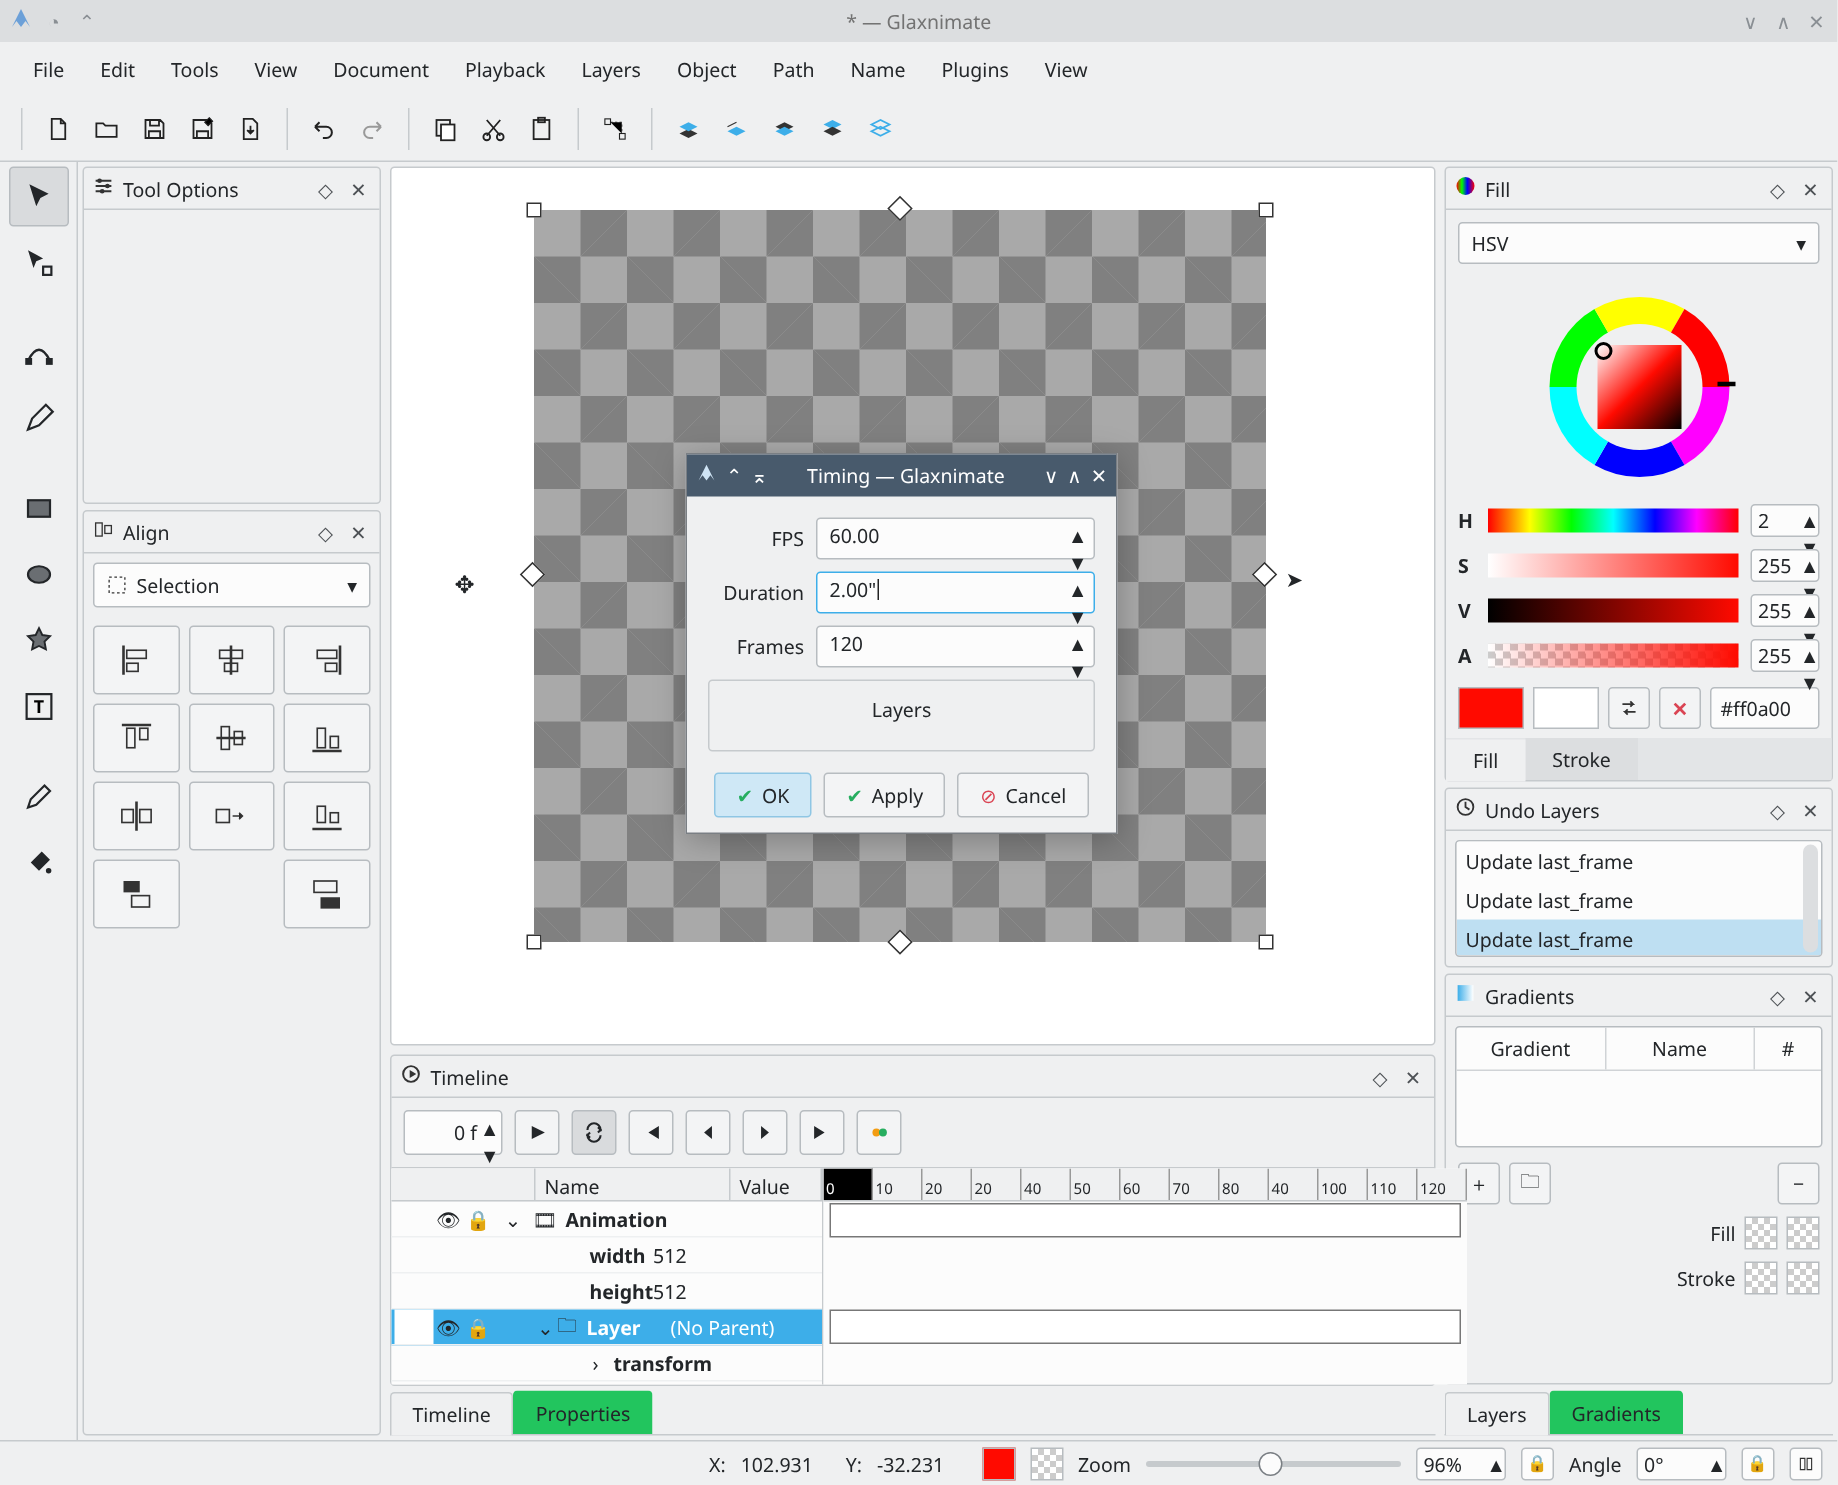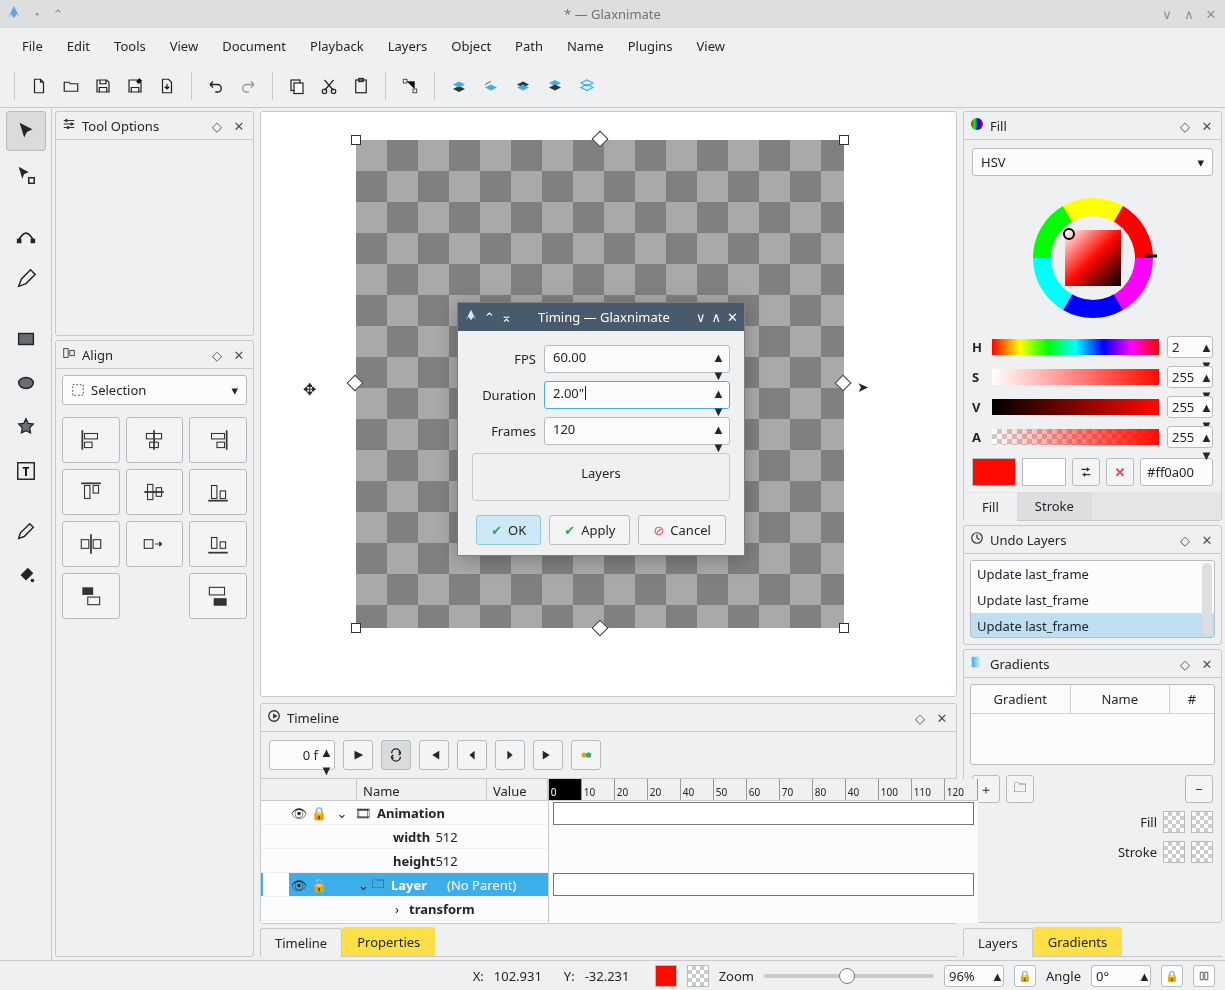--- a/index.html
+++ b/index.html
@@ -58,21 +58,21 @@
 .slider-row .num .ar{position:absolute;right:2px;top:1px;bottom:1px;width:10px;display:flex;flex-direction:column;justify-content:space-between;font-size:7px;color:#666}
 .hsv-select{margin:8px;height:28px;background:#fcfcfc;border:1px solid #b7bcc0;border-radius:3px;display:flex;align-items:center;justify-content:space-between;padding:0 8px}
 .wheel{margin:4px auto;width:140px;height:140px;position:relative}
 .swatch-row{display:flex;align-items:center;gap:6px;margin:6px 8px}
 .swatch{width:44px;height:28px;border:1px solid #b7bcc0}
 .hex-input{flex:1;height:28px;background:#fcfcfc;border:1px solid #b7bcc0;border-radius:3px;padding:0 6px;display:flex;align-items:center}
 .mini-btn{width:28px;height:28px;background:#f3f4f5;border:1px solid #b7bcc0;border-radius:3px;display:flex;align-items:center;justify-content:center}
 .bottom-tabs{display:flex;border-bottom:1px solid #c6cacd}
 .tab{padding:5px 14px;border:1px solid transparent;border-bottom:none;border-radius:3px 3px 0 0}
 .tab.active{background:#eff0f1;border-color:#c6cacd;position:relative;top:1px}
-.tab.inactive{background:#fde047}
+.tab.inactive{background:#22c55e}
 .tabstrip{display:flex;background:#e3e5e7;height:28px}
 .tabstrip .tab{border:none;border-radius:0;padding:5px 18px}
 .tabstrip .tab.active{background:#eff0f1}
 .tabstrip .tab.inactive{background:#dcdee0}
 .undo-list{background:#fcfcfc;border:1px solid #b7bcc0;margin:6px;border-radius:3px;overflow:auto;position:relative;height:78px}
 .undo-item{padding:4px 6px}
 .undo-item.sel{background:#bedff2}
 .grad-table{background:#fcfcfc;border:1px solid #b7bcc0;margin:6px;border-radius:3px}
 .grad-head{display:flex;border-bottom:1px solid #d0d3d6}
 .grad-head div{flex:1;padding:5px;text-align:center;border-right:1px solid #d0d3d6}

